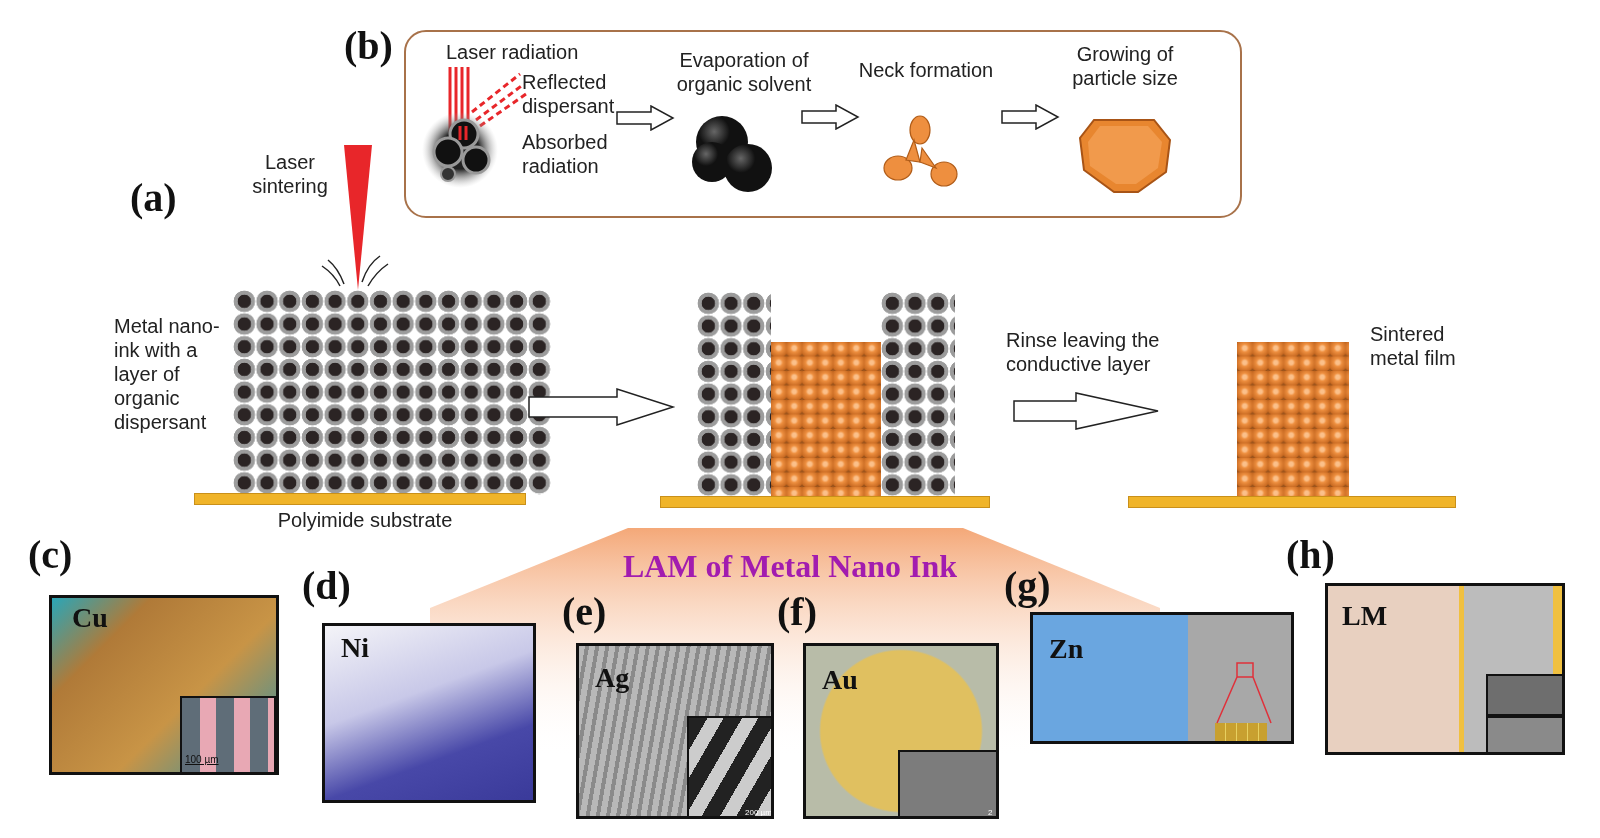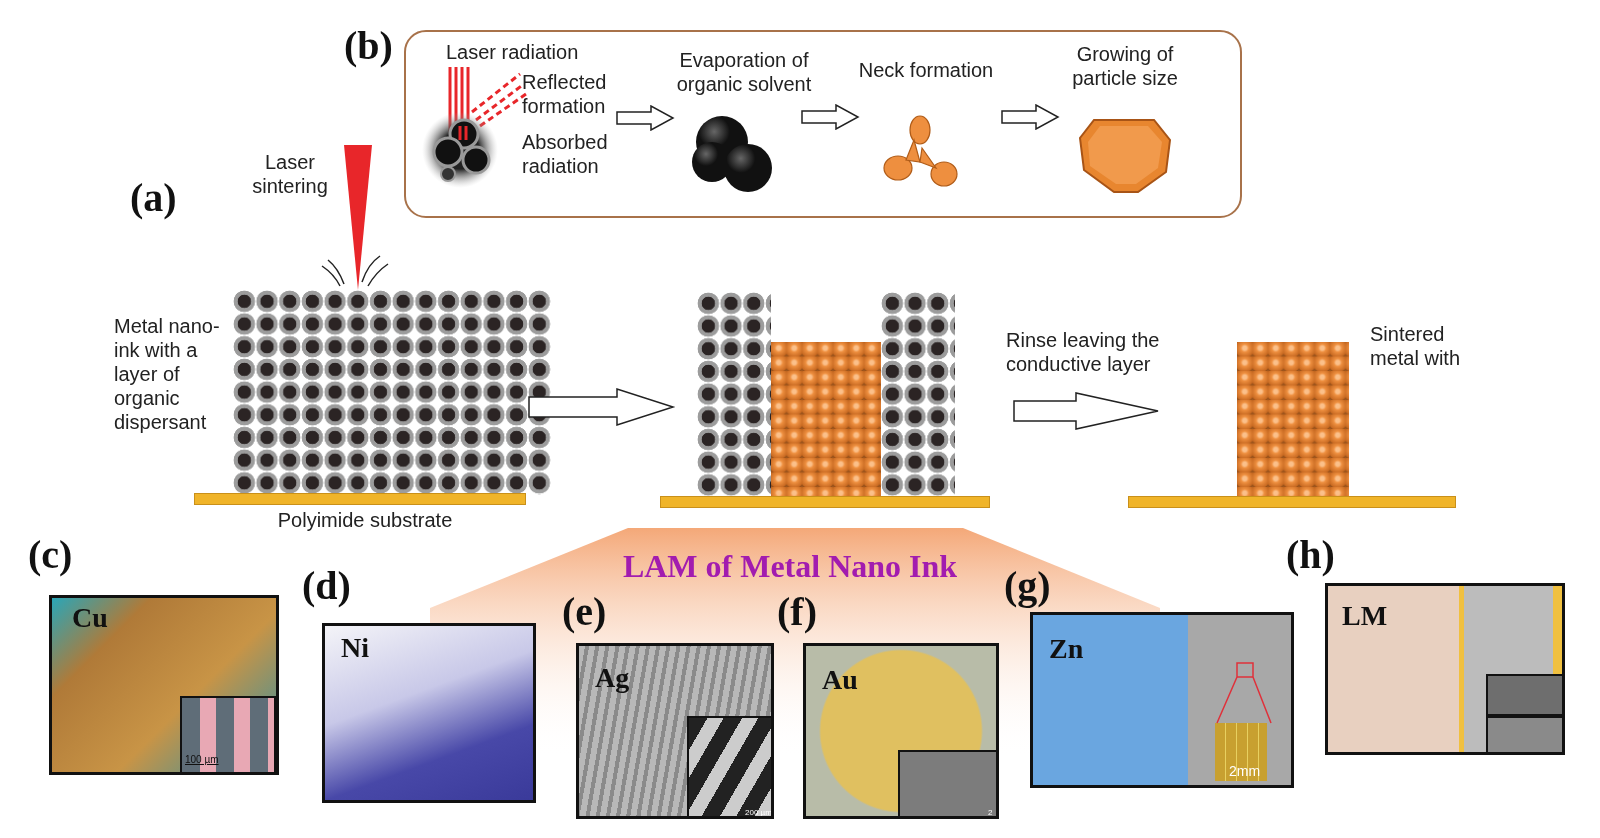--- a/index.html
+++ b/index.html
@@ -45,21 +45,21 @@
       <stop offset="50%" stop-color="#222"></stop>
       <stop offset="100%" stop-color="#bbb" stop-opacity="0"></stop>
     </radialGradient>
   <circle cx="40" cy="88" r="38" fill="url(#halo)"></circle>
   <circle cx="44" cy="72" r="14" fill="#111" stroke="#999" stroke-width="3"></circle>
   <circle cx="28" cy="90" r="14" fill="#111" stroke="#999" stroke-width="3"></circle>
   <circle cx="56" cy="98" r="13" fill="#111" stroke="#999" stroke-width="3"></circle>
   <circle cx="28" cy="112" r="7" fill="#333" stroke="#999" stroke-width="2"></circle>
   <path d="M40 64 l0 14 M46 64 l0 14" stroke="#e8262a" stroke-width="3"></path>
 </svg>
-<div class="txt" style="left:522px;top:70px;width:100px;">Reflected formation</div>
+<div class="txt" style="left:522px;top:70px;width:100px;">Reflected dispersant</div>
 <div class="txt" style="left:522px;top:130px;width:100px;">Absorbed radiation</div>
 
 <svg class="abs" style="left:615px;top:105px;" width="60" height="26">
     <path d="M2 7 H36 V1 L58 13 L36 25 V19 H2 Z" fill="#fff" stroke="#222" stroke-width="1.5"></path>
   </svg>
 
 <div class="txt center" style="left:664px;top:48px;width:160px;">Evaporation of organic solvent</div>
 <svg class="abs" style="left:690px;top:112px;" width="90" height="84">
   <radialGradient id="blk" cx="35%" cy="30%">
       <stop offset="0%" stop-color="#666"></stop>
@@ -121,21 +121,21 @@
 <div class="sintered" style="left:771px;top:342px;width:110px;height:155px;"></div>
 <div class="particles" style="left:881px;top:292px;width:74px;height:205px;"></div>
 <div class="substrate" style="left:660px;top:496px;width:328px;"></div>
 
 <div class="txt" style="left:1006px;top:328px;width:200px;">Rinse leaving the conductive layer</div>
 <svg class="abs" style="left:1012px;top:392px;" width="150" height="38">
     <path d="M2 9 H64 V1 L146 19 L64 37 V29 H2 Z" fill="#fff" stroke="#222" stroke-width="1.5"></path>
   </svg>
 
 <div class="sintered" style="left:1237px;top:342px;width:112px;height:155px;"></div>
-<div class="txt" style="left:1370px;top:322px;width:120px;">Sintered metal with</div>
+<div class="txt" style="left:1370px;top:322px;width:120px;">Sintered metal film</div>
 <div class="substrate" style="left:1128px;top:496px;width:326px;"></div>
 
 <svg class="abs" style="left:0;top:528px;" width="1600" height="260">
   <defs>
       <linearGradient id="bg" x1="0" y1="0" x2="0" y2="1">
         <stop offset="0" stop-color="#f4a878"></stop>
         <stop offset="1" stop-color="#ffffff" stop-opacity="0"></stop>
       </linearGradient>
     </defs>
   <polygon points="628,0 963,0 1160,80 1160,230 430,230 430,80" fill="url(#bg)"></polygon>
@@ -165,21 +165,21 @@
 
 <div class="panel-label" style="left:777px;top:592px;">(f)</div>
 <div class="photo" style="left:803px;top:643px;width:196px;height:176px;background:radial-gradient(circle at 50% 50%,#e0c060 0 80px,#b8bca8 82px);">
   <div class="metal" style="left:16px;top:18px;">Au</div>
   <div class="inset" style="left:92px;top:104px;width:104px;height:72px;background:#7c7c7c;">
     <div class="scale" style="left:80px;top:56px;font-size:8px;margin-left:8px;">2 µm</div>
   </div>
 </div>
 
 <div class="panel-label" style="left:1004px;top:566px;">(g)</div>
-<div class="photo" style="left:1030px;top:612px;width:264px;height:176px;background:linear-gradient(90deg,#6aa6e0 0 60%,#a8a8a8 60%);padding-left:8px;">
+<div class="photo" style="left:1030px;top:612px;width:264px;height:132px;background:linear-gradient(90deg,#6aa6e0 0 60%,#a8a8a8 60%);padding-left:8px;">
   <div class="metal" style="left:16px;top:18px;">Zn</div>
   <div class="abs" style="left:182px;top:108px;width:52px;height:58px;background:repeating-linear-gradient(90deg,#c8a030 0 10px,#e8d060 10px 11px),#c8a030;"></div>
   <svg class="abs" style="left:180px;top:40px;" width="60" height="70">
       <path d="M24 8 H40 V22 H24 Z M24 22 L4 68 M40 22 L58 68" fill="none" stroke="#e0303a" stroke-width="1.5"></path>
     </svg>
   <div class="scale" style="left:196px;top:148px;font-size:14px;">2mm</div>
 </div>
 
 <div class="panel-label" style="left:1286px;top:535px;">(h)</div>
 <div class="photo" style="left:1325px;top:583px;width:240px;height:172px;background:linear-gradient(90deg,#e8d0c0 0 56%,#f0c040 56% 58%,#bcbcbc 58% 96%,#f0c040 96%);">

